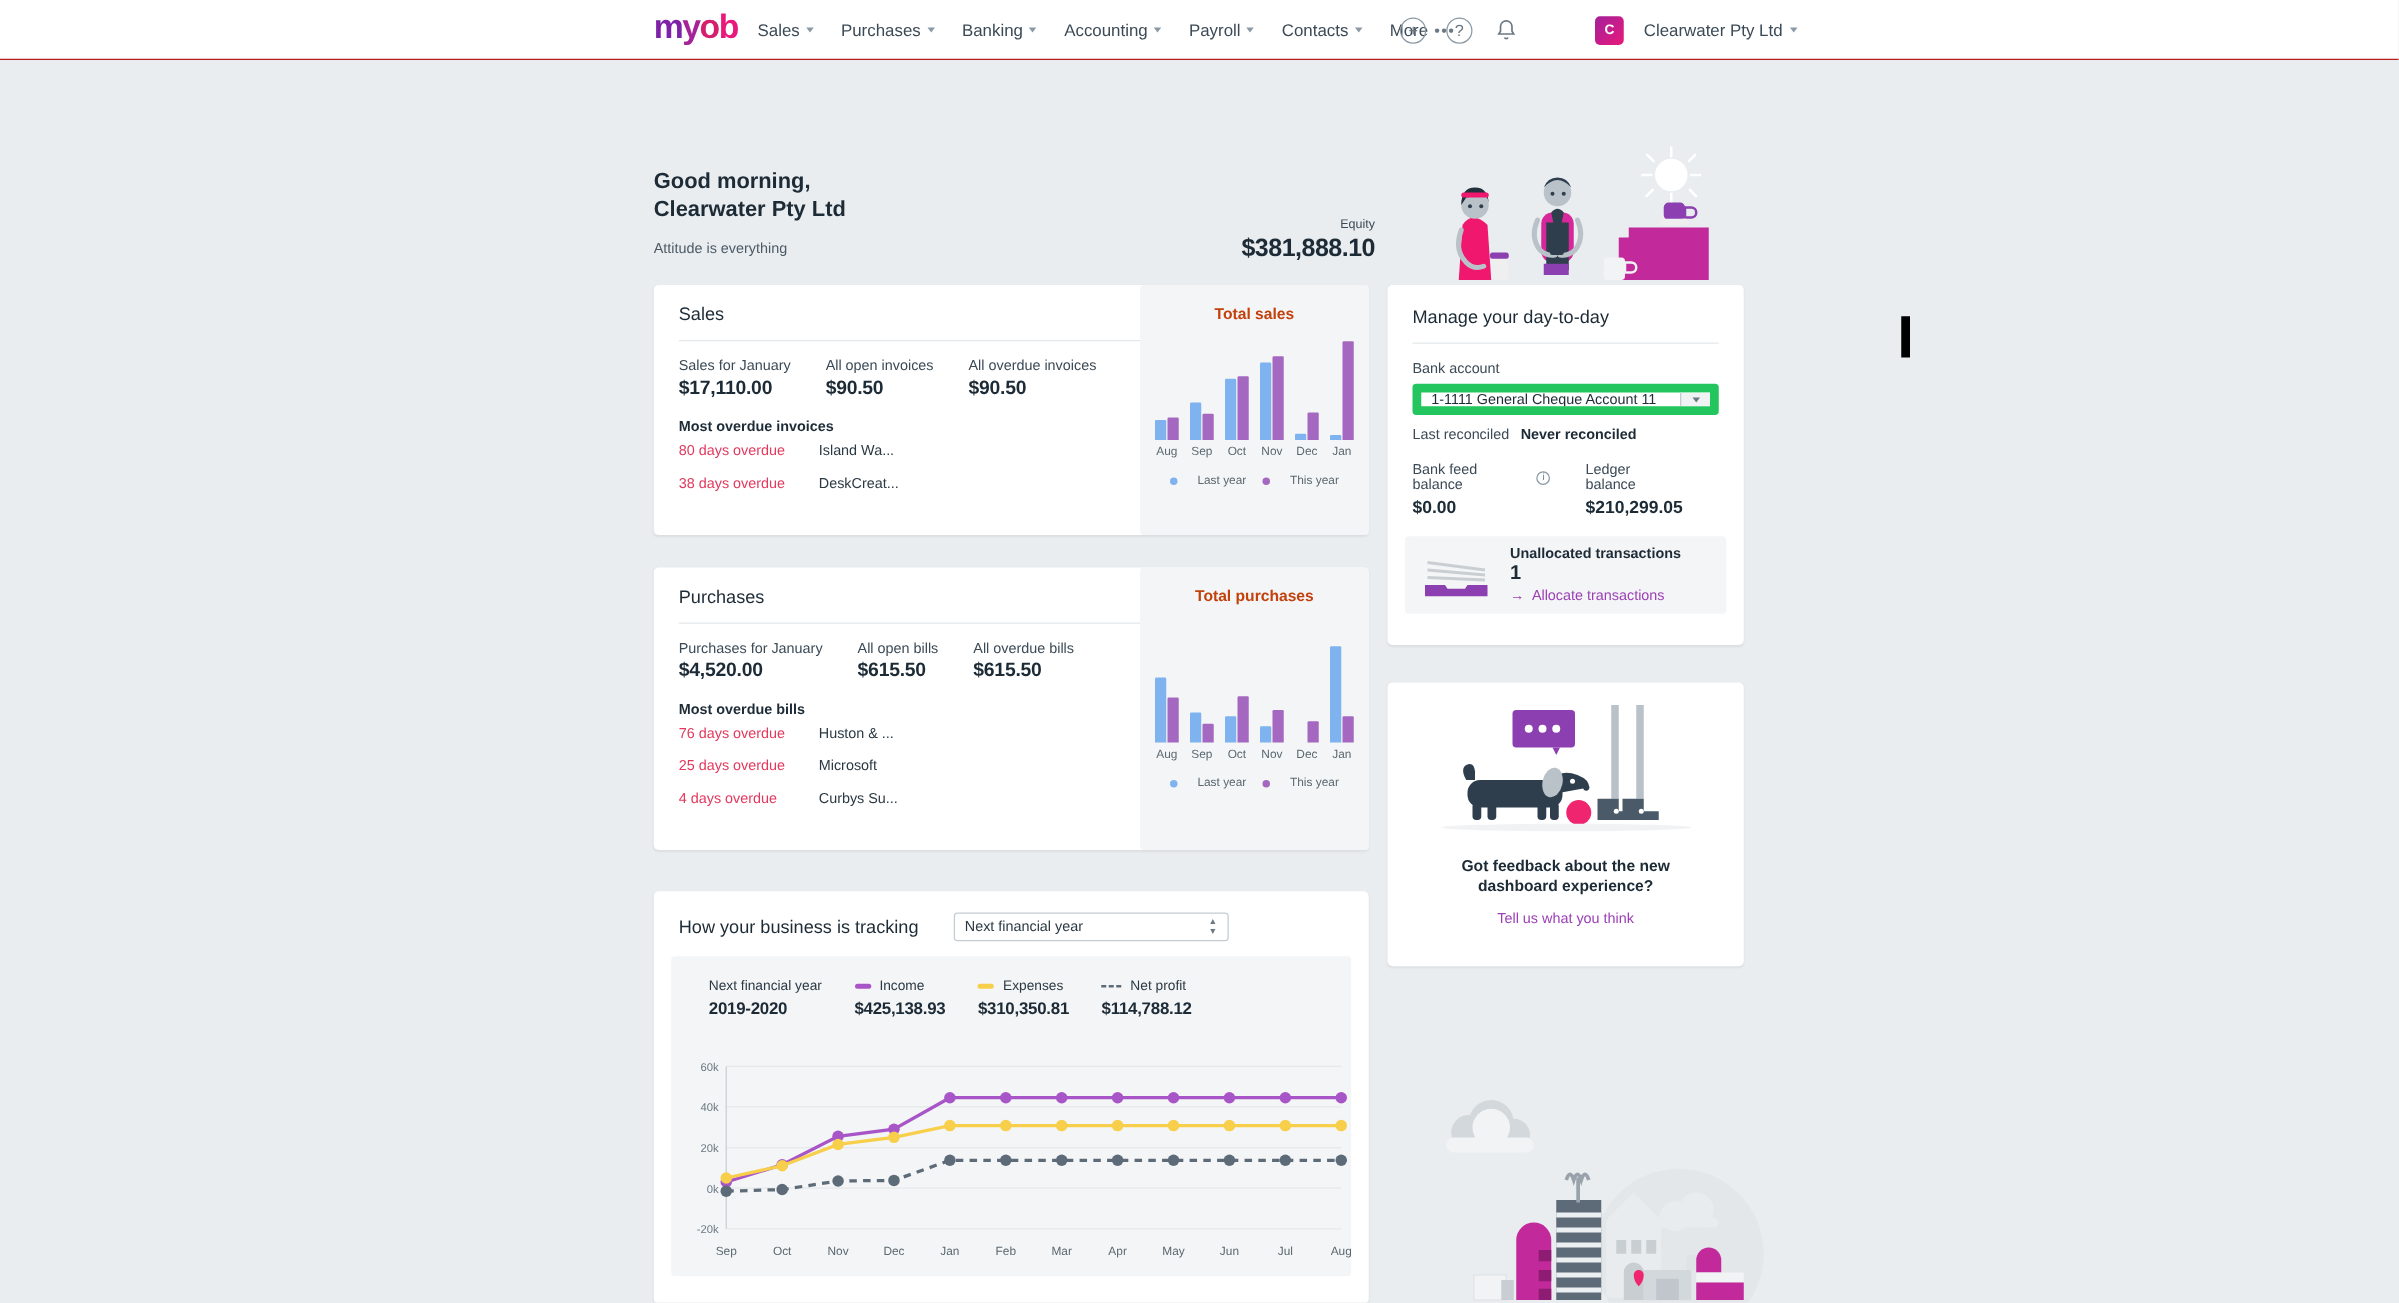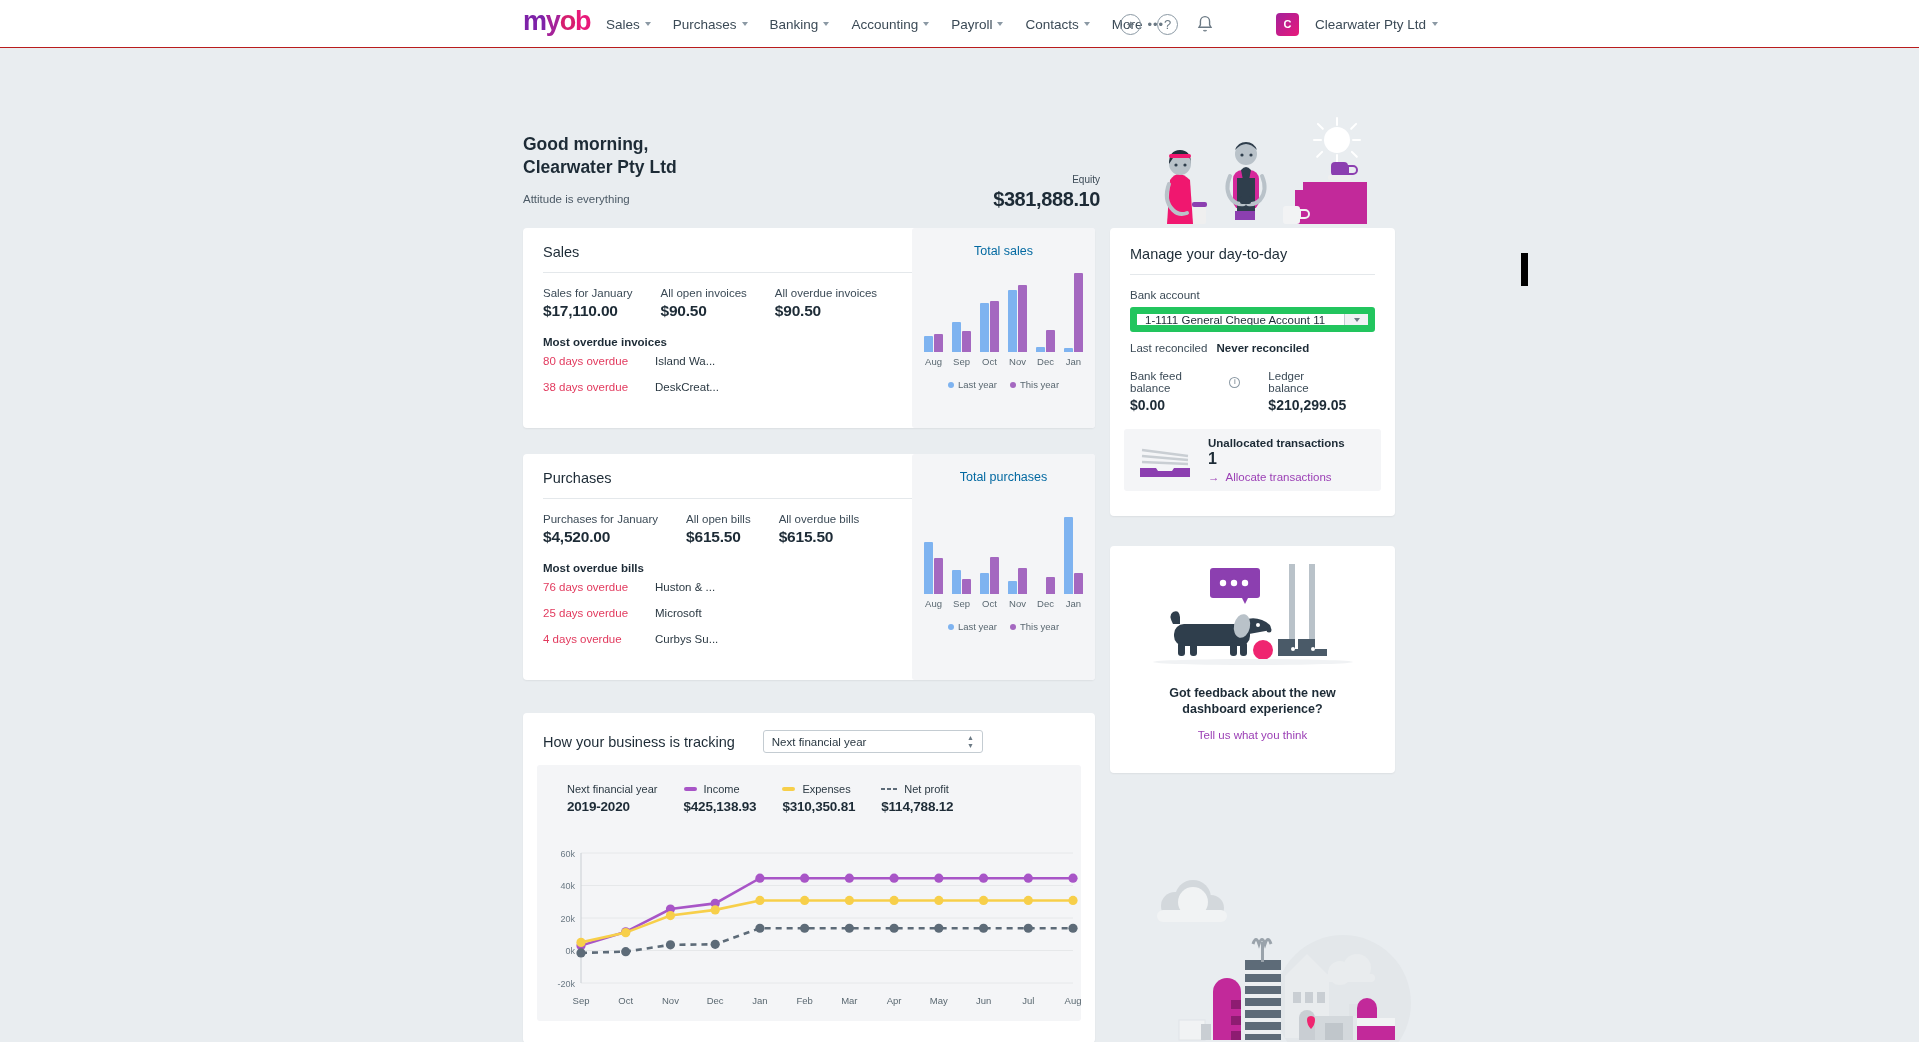--- a/index.html
+++ b/index.html
@@ -100,32 +100,32 @@
   .row .overdue { color: #e23a5e; width: 112px; }
   .row .who { color: #2b3943; flex: 1; }
   .row .amt { color: #1d2b36; width: 70px; text-align: right; }
   .row .kebab { width: 28px; text-align: right; color: #97a3ad;
                 letter-spacing: 1px; cursor: pointer; }
 
   
   .minichart { position: absolute; background: #f4f5f7; border-radius: 3px; }
   .sales-chart     { left: 912px; top: 180px; width: 183px; height: 200px; }
   .purchases-chart { left: 912px; top: 406px; width: 183px; height: 226px; }
-  .mini-title { text-align: center; font-size: 12.5px; font-weight: 400;
-                padding-top: 16px; color: #0369a1; }
+  .mini-title { text-align: center; font-size: 12.5px; font-weight: 700;
+                padding-top: 16px; color: #c2410c; }
   .bars { display: flex; align-items: flex-end; justify-content: center;
           gap: 9px; height: 84px; margin-top: 10px; }
   .bgroup { display: flex; align-items: flex-end; gap: 1px; }
   .bar { width: 9px; border-radius: 1px 1px 0 0; }
   .bar.last { background: #7eb3f0; }
   .bar.this { background: #a468c0; }
   .xlabels { display: flex; justify-content: center; gap: 9px; margin-top: 4px; }
   .xlabel { width: 19px; text-align: center; font-size: 9.5px; color: #5a6871; }
   .legend { display: flex; justify-content: center; gap: 13px; margin-top: 12px; }
-  .legend-item { display: flex; align-items: center; gap: 4px; font-size: 9.5px; color: #5a6871; }
+  .legend-item { display: flex; align-items: center; gap: 16px; font-size: 9.5px; color: #5a6871; }
   .dot { width: 6px; height: 6px; border-radius: 50%; }
   .dot.last { background: #7eb3f0; }
   .dot.this { background: #a468c0; }
 
   
   .tracking-head { display: flex; align-items: center; padding: 17px 20px 0 20px; gap: 28px; }
   .select-box {
     width: 220px; height: 23px; border: 1px solid #c4ccd2; border-radius: 3px;
     background: #fff; display: flex; align-items: center; justify-content: space-between;
     padding: 0 8px; font-size: 11.5px; color: #2b3943; cursor: pointer;

